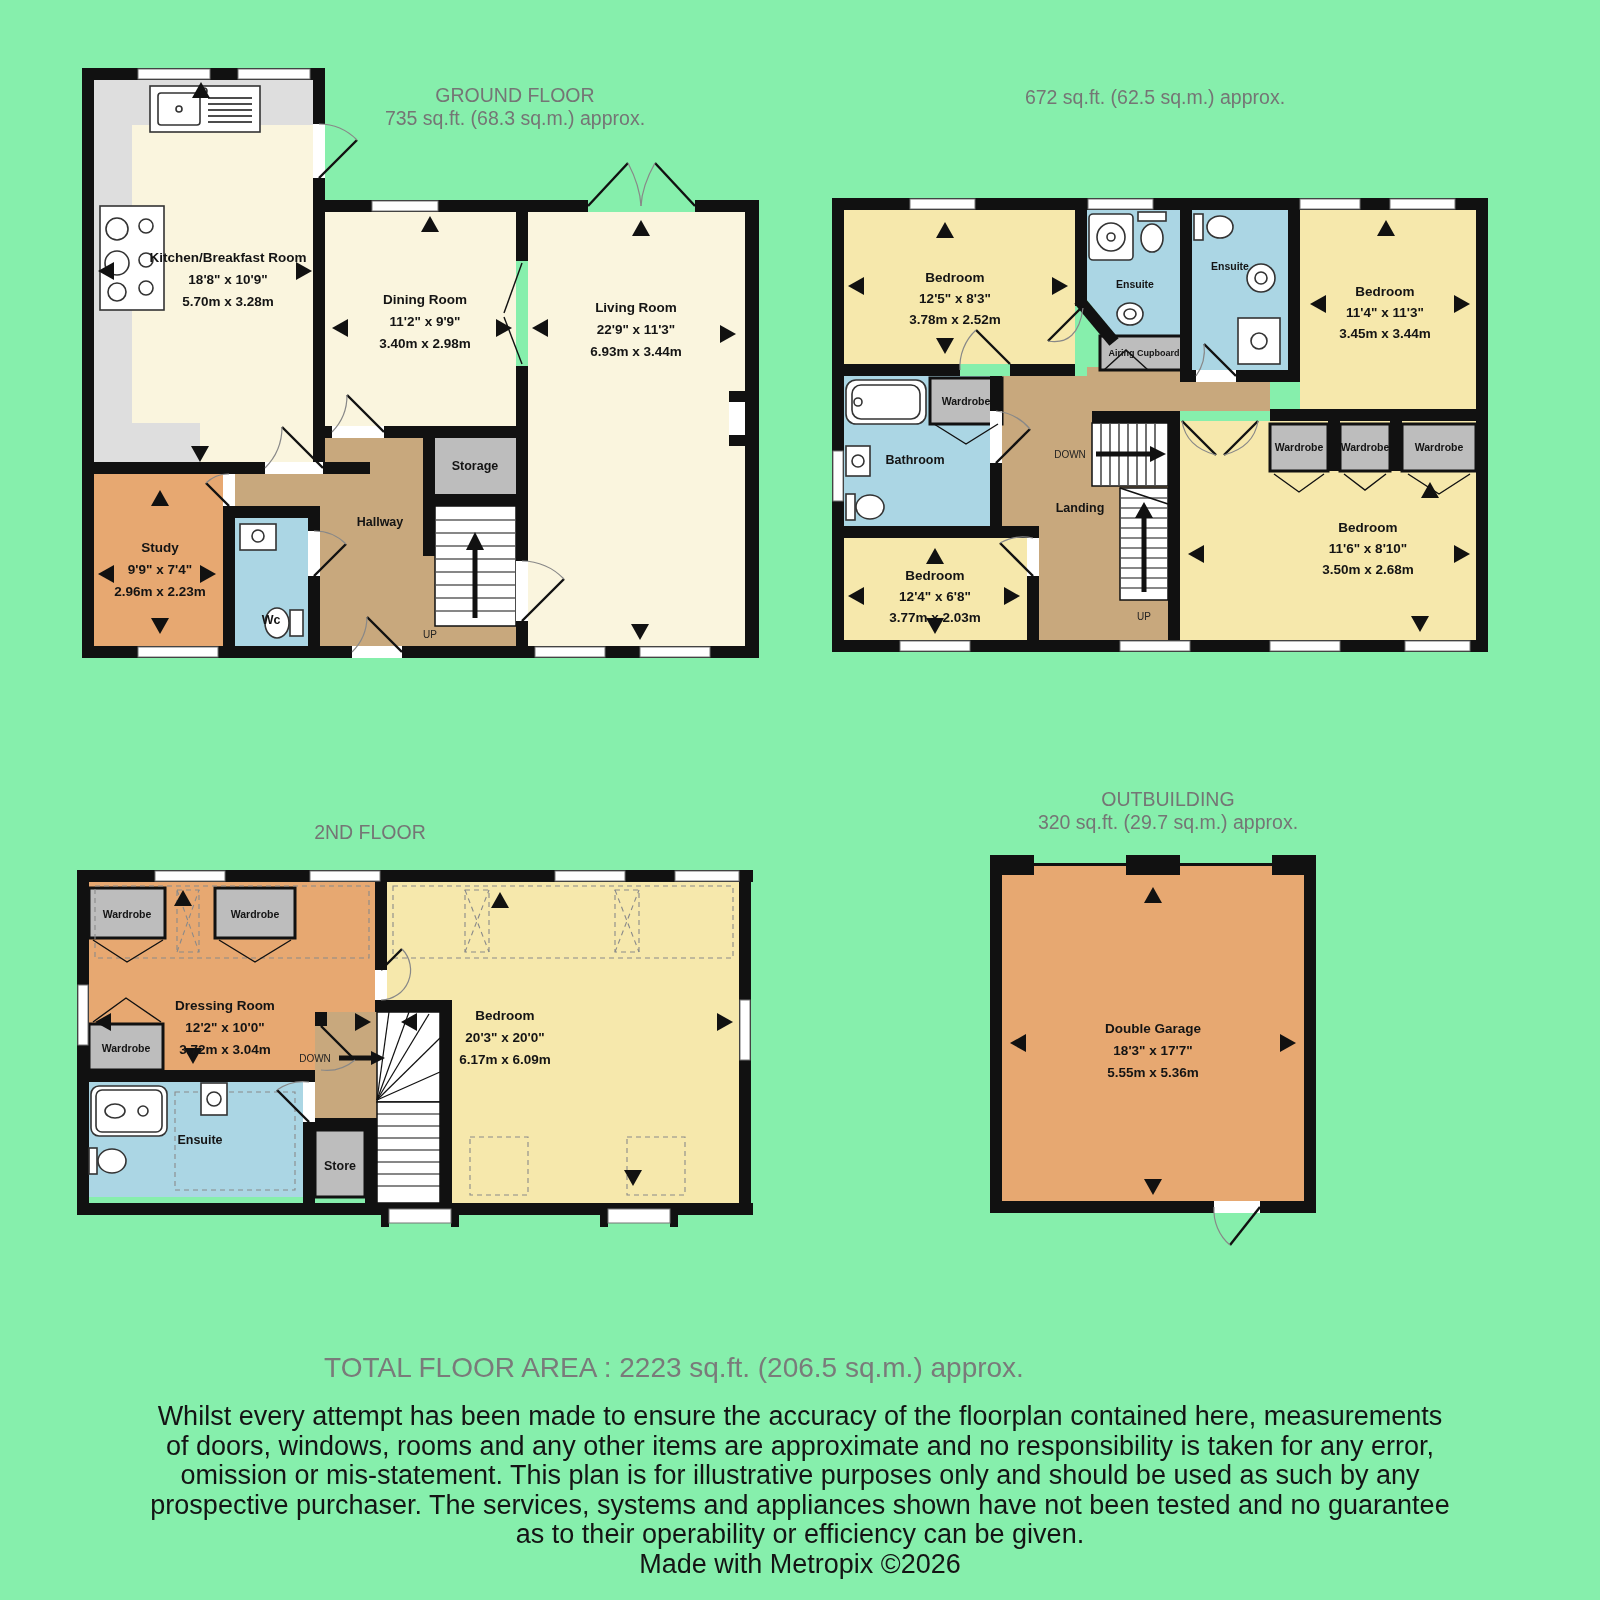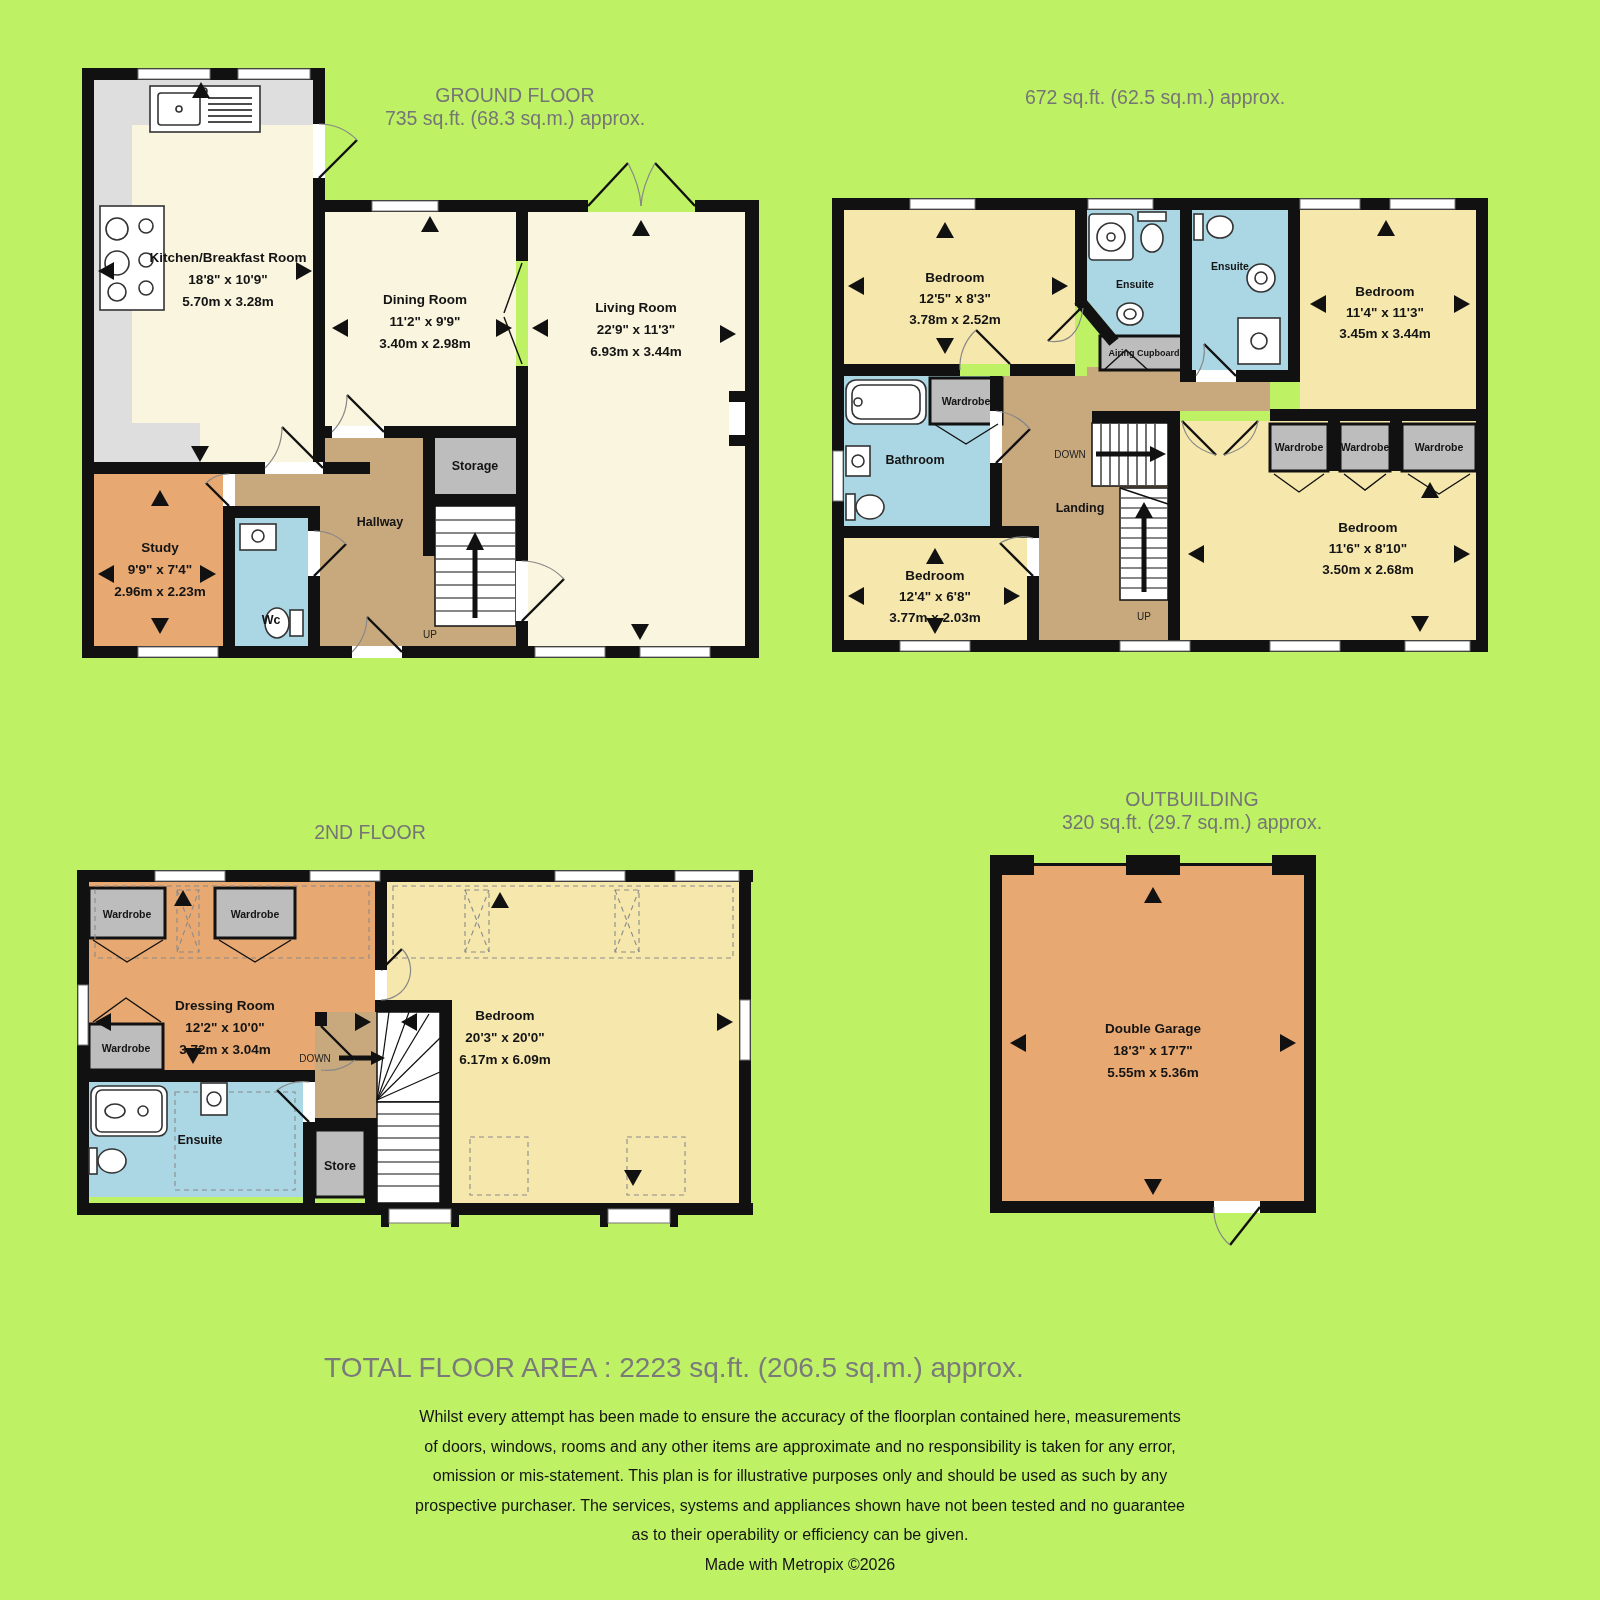--- a/index.html
+++ b/index.html
@@ -1,22 +1,22 @@
 <!DOCTYPE html>
 <html><head>
 <meta charset="utf-8">
 <style>
   html,body{margin:0;padding:0;background:#fff;}
-  #canvas{position:relative;width:1600px;height:1600px;background:#bef264;overflow:hidden;
+  #canvas{position:relative;width:1600px;height:1600px;background:#86efac;overflow:hidden;
           font-family:"Liberation Sans",sans-serif;}
   .plan{position:absolute;}
   .ftitle{position:absolute;text-align:center;color:#757575;font-size:19.5px;line-height:23px;
           font-family:"Liberation Sans",sans-serif;}
   .total{position:absolute;width:1348px;text-align:center;color:#7a7a7a;font-size:28px;top:1352px;left:0;}
-  .disc{position:absolute;width:1600px;text-align:center;color:#141414;font-size:16px;line-height:29.5px;top:1402px;left:0;}
+  .disc{position:absolute;width:1600px;text-align:center;color:#141414;font-size:27px;line-height:29.5px;top:1402px;left:0;}
   
   svg text{font-family:"Liberation Sans",sans-serif;fill:#141414;text-anchor:middle;}
   .lbl{font-size:13.5px;font-weight:bold;}
   .sm{font-size:12.5px;font-weight:bold;}
   .w10{font-size:10.5px;font-weight:bold;}
   .xs{font-size:9px;font-weight:bold;}
   .ud{font-size:10px;fill:#222;}
   .wall{fill:#111;}
   .win{fill:#fff;stroke:#777;stroke-width:1;}
   .gap{fill:#fff;}
@@ -38,21 +38,21 @@
   <div class="ftitle" style="left:255px;top:84px;width:520px;">
     <div>GROUND FLOOR</div>
     <div>735 sq.ft. (68.3 sq.m.) approx.</div>
   </div>
   <div class="ftitle" style="left:895px;top:86px;width:520px;">
     <div>672 sq.ft. (62.5 sq.m.) approx.</div>
   </div>
   <div class="ftitle" style="left:110px;top:821px;width:520px;">
     <div>2ND FLOOR</div>
   </div>
-  <div class="ftitle" style="left:932px;top:788px;width:520px;">
+  <div class="ftitle" style="left:908px;top:788px;width:520px;">
     <div>OUTBUILDING</div>
     <div>320 sq.ft. (29.7 sq.m.) approx.</div>
   </div>
 
   <svg class="plan" style="left:80px;top:66px;" width="700" height="600" viewBox="0 0 700 600">
     <g>
       <rect x="14" y="14" width="231" height="382" fill="#DEDEDE"></rect>
       <rect x="52" y="59" width="181" height="298" fill="#FAF5DE"></rect>
       <rect x="120" y="357" width="113" height="39" fill="#FAF5DE"></rect>
       <rect x="245" y="146" width="191" height="214" fill="#FAF5DE"></rect>

